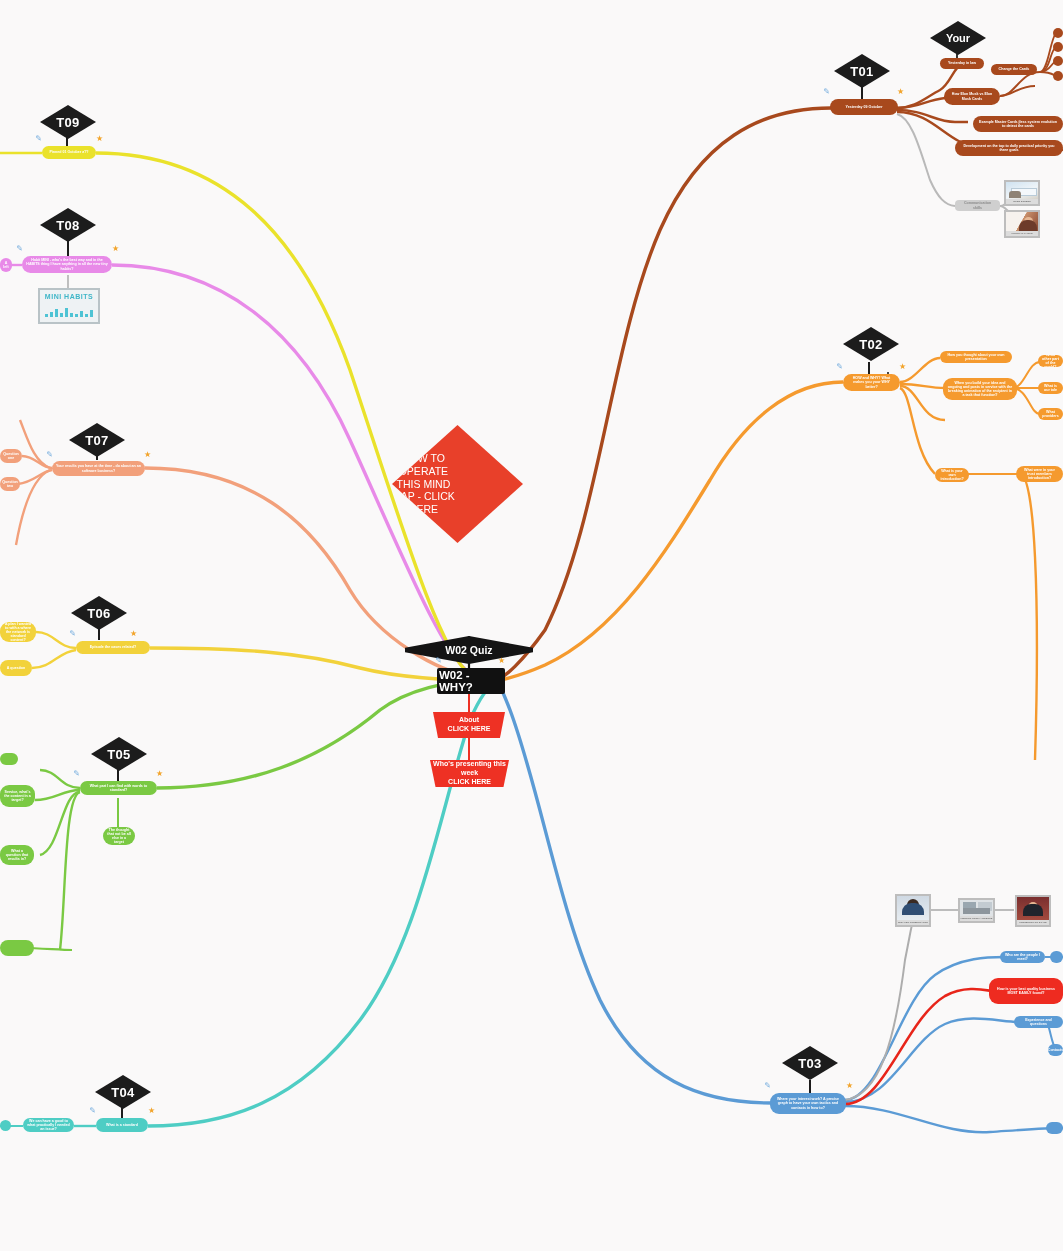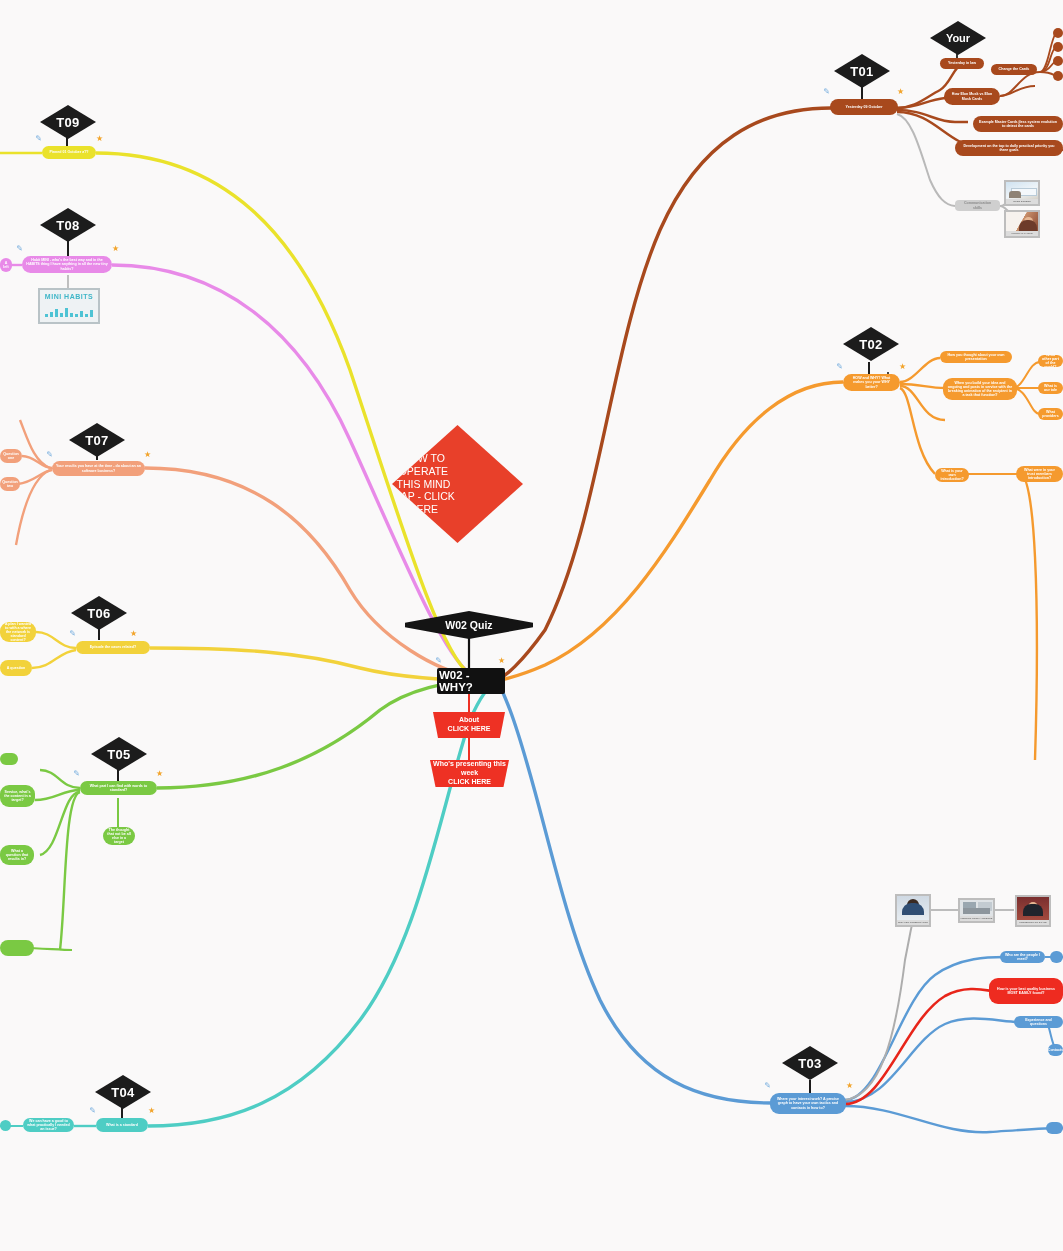--- a/index.html
+++ b/index.html
@@ -195,21 +195,21 @@
   </svg>
 
   <div class="reddiamond" style="left:392px;top:425px;width:131px;height:118px;">
     <span style="white-space:pre-line;">HOW TO
 OPERATE
 THIS MIND
 MAP - CLICK
 HERE</span>
   </div>
 
-  <div class="blackdiamond" style="left:405px;top:611px;width:128px;height:28px;">
+  <div class="blackdiamond" style="left:405px;top:636px;width:128px;height:28px;">
     <span>W02 Quiz</span>
   </div>
 
   <div class="centernode" style="left:437px;top:668px;width:64px;height:22px;">
     <span>W02 - WHY?</span>
   </div>
   <span class="marker pen" style="left:434px;top:655px;">✎</span>
   <span class="marker star" style="left:497px;top:655px;">★</span>
 
   <div class="redbtn" style="left:433px;top:712px;width:72px;height:26px;">

